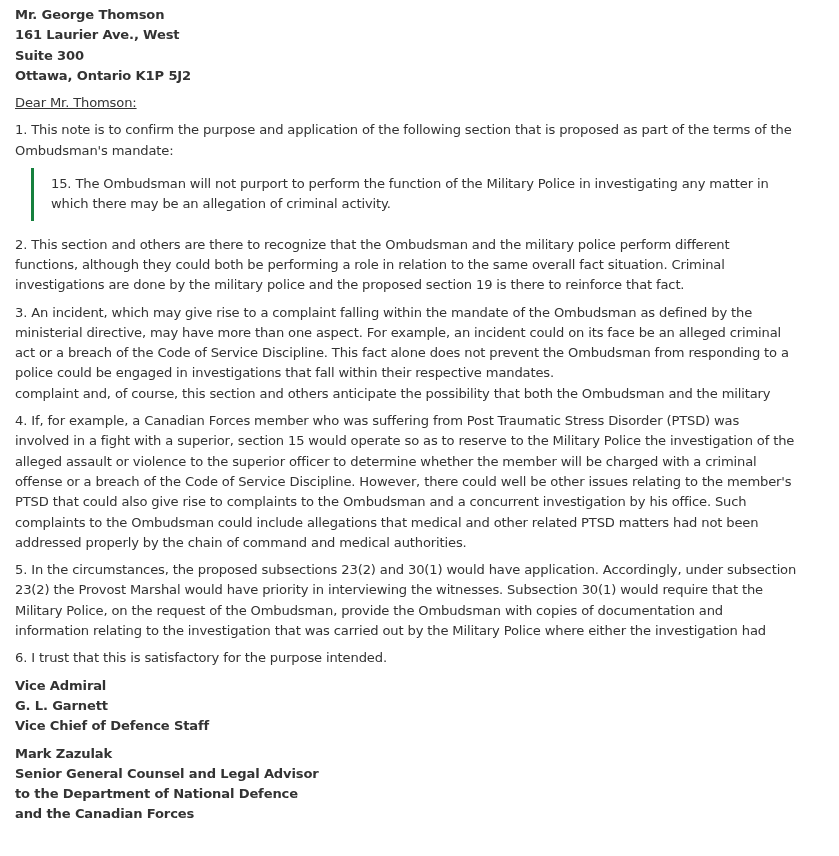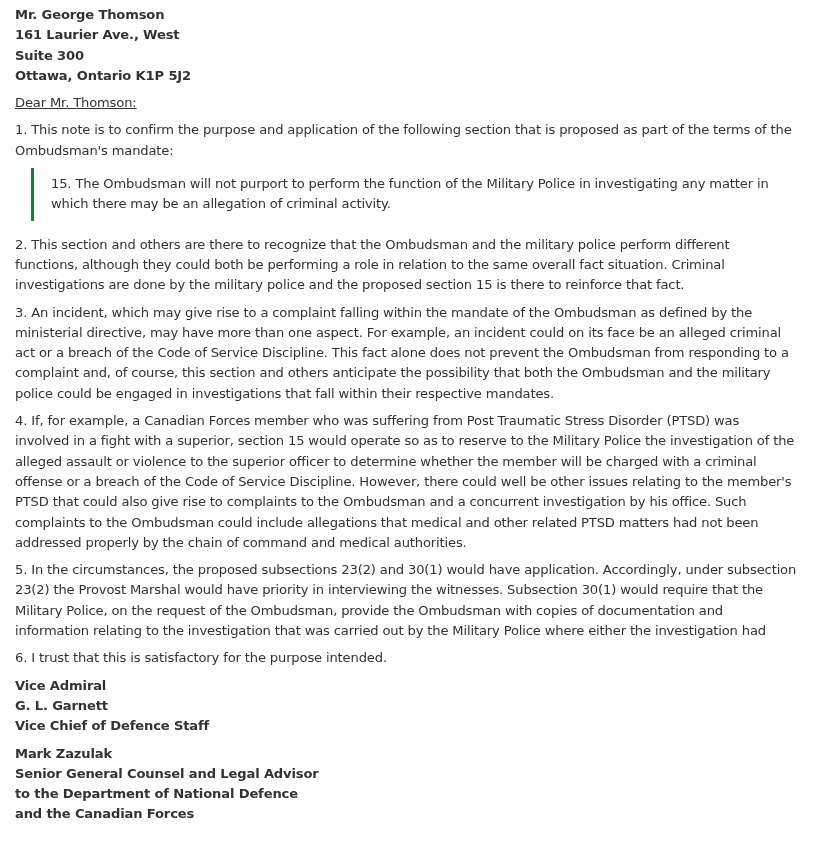--- a/index.html
+++ b/index.html
@@ -47,29 +47,29 @@
   <blockquote class="quote">
     <p>
       <span class="line">15. The Ombudsman will not purport to perform the function of the Military Police in investigating any matter in</span>
       <span class="line">which there may be an allegation of criminal activity.</span>
     </p>
   </blockquote>
 
   <p>
     <span class="line">2. This section and others are there to recognize that the Ombudsman and the military police perform different</span>
     <span class="line">functions, although they could both be performing a role in relation to the same overall fact situation. Criminal</span>
-    <span class="line">investigations are done by the military police and the proposed section 15 is there to reinforce that fact.</span>
+    <span class="line">investigations are done by the military police and the proposed section 19 is there to reinforce that fact.</span>
   </p>
 
   <p>
     <span class="line">3. An incident, which may give rise to a complaint falling within the mandate of the Ombudsman as defined by the</span>
     <span class="line">ministerial directive, may have more than one aspect. For example, an incident could on its face be an alleged criminal</span>
     <span class="line">act or a breach of the Code of Service Discipline. This fact alone does not prevent the Ombudsman from responding to a</span>
+    <span class="line">police could be engaged in investigations that fall within their respective mandates.</span>
     <span class="line">complaint and, of course, this section and others anticipate the possibility that both the Ombudsman and the military</span>
-    <span class="line">police could be engaged in investigations that fall within their respective mandates.</span>
   </p>
 
   <p>
     <span class="line">4. If, for example, a Canadian Forces member who was suffering from Post Traumatic Stress Disorder (PTSD) was</span>
     <span class="line">involved in a fight with a superior, section 15 would operate so as to reserve to the Military Police the investigation of the</span>
     <span class="line">alleged assault or violence to the superior officer to determine whether the member will be charged with a criminal</span>
     <span class="line">offense or a breach of the Code of Service Discipline. However, there could well be other issues relating to the member's</span>
     <span class="line">PTSD that could also give rise to complaints to the Ombudsman and a concurrent investigation by his office. Such</span>
     <span class="line">complaints to the Ombudsman could include allegations that medical and other related PTSD matters had not been</span>
     <span class="line">addressed properly by the chain of command and medical authorities.</span>

